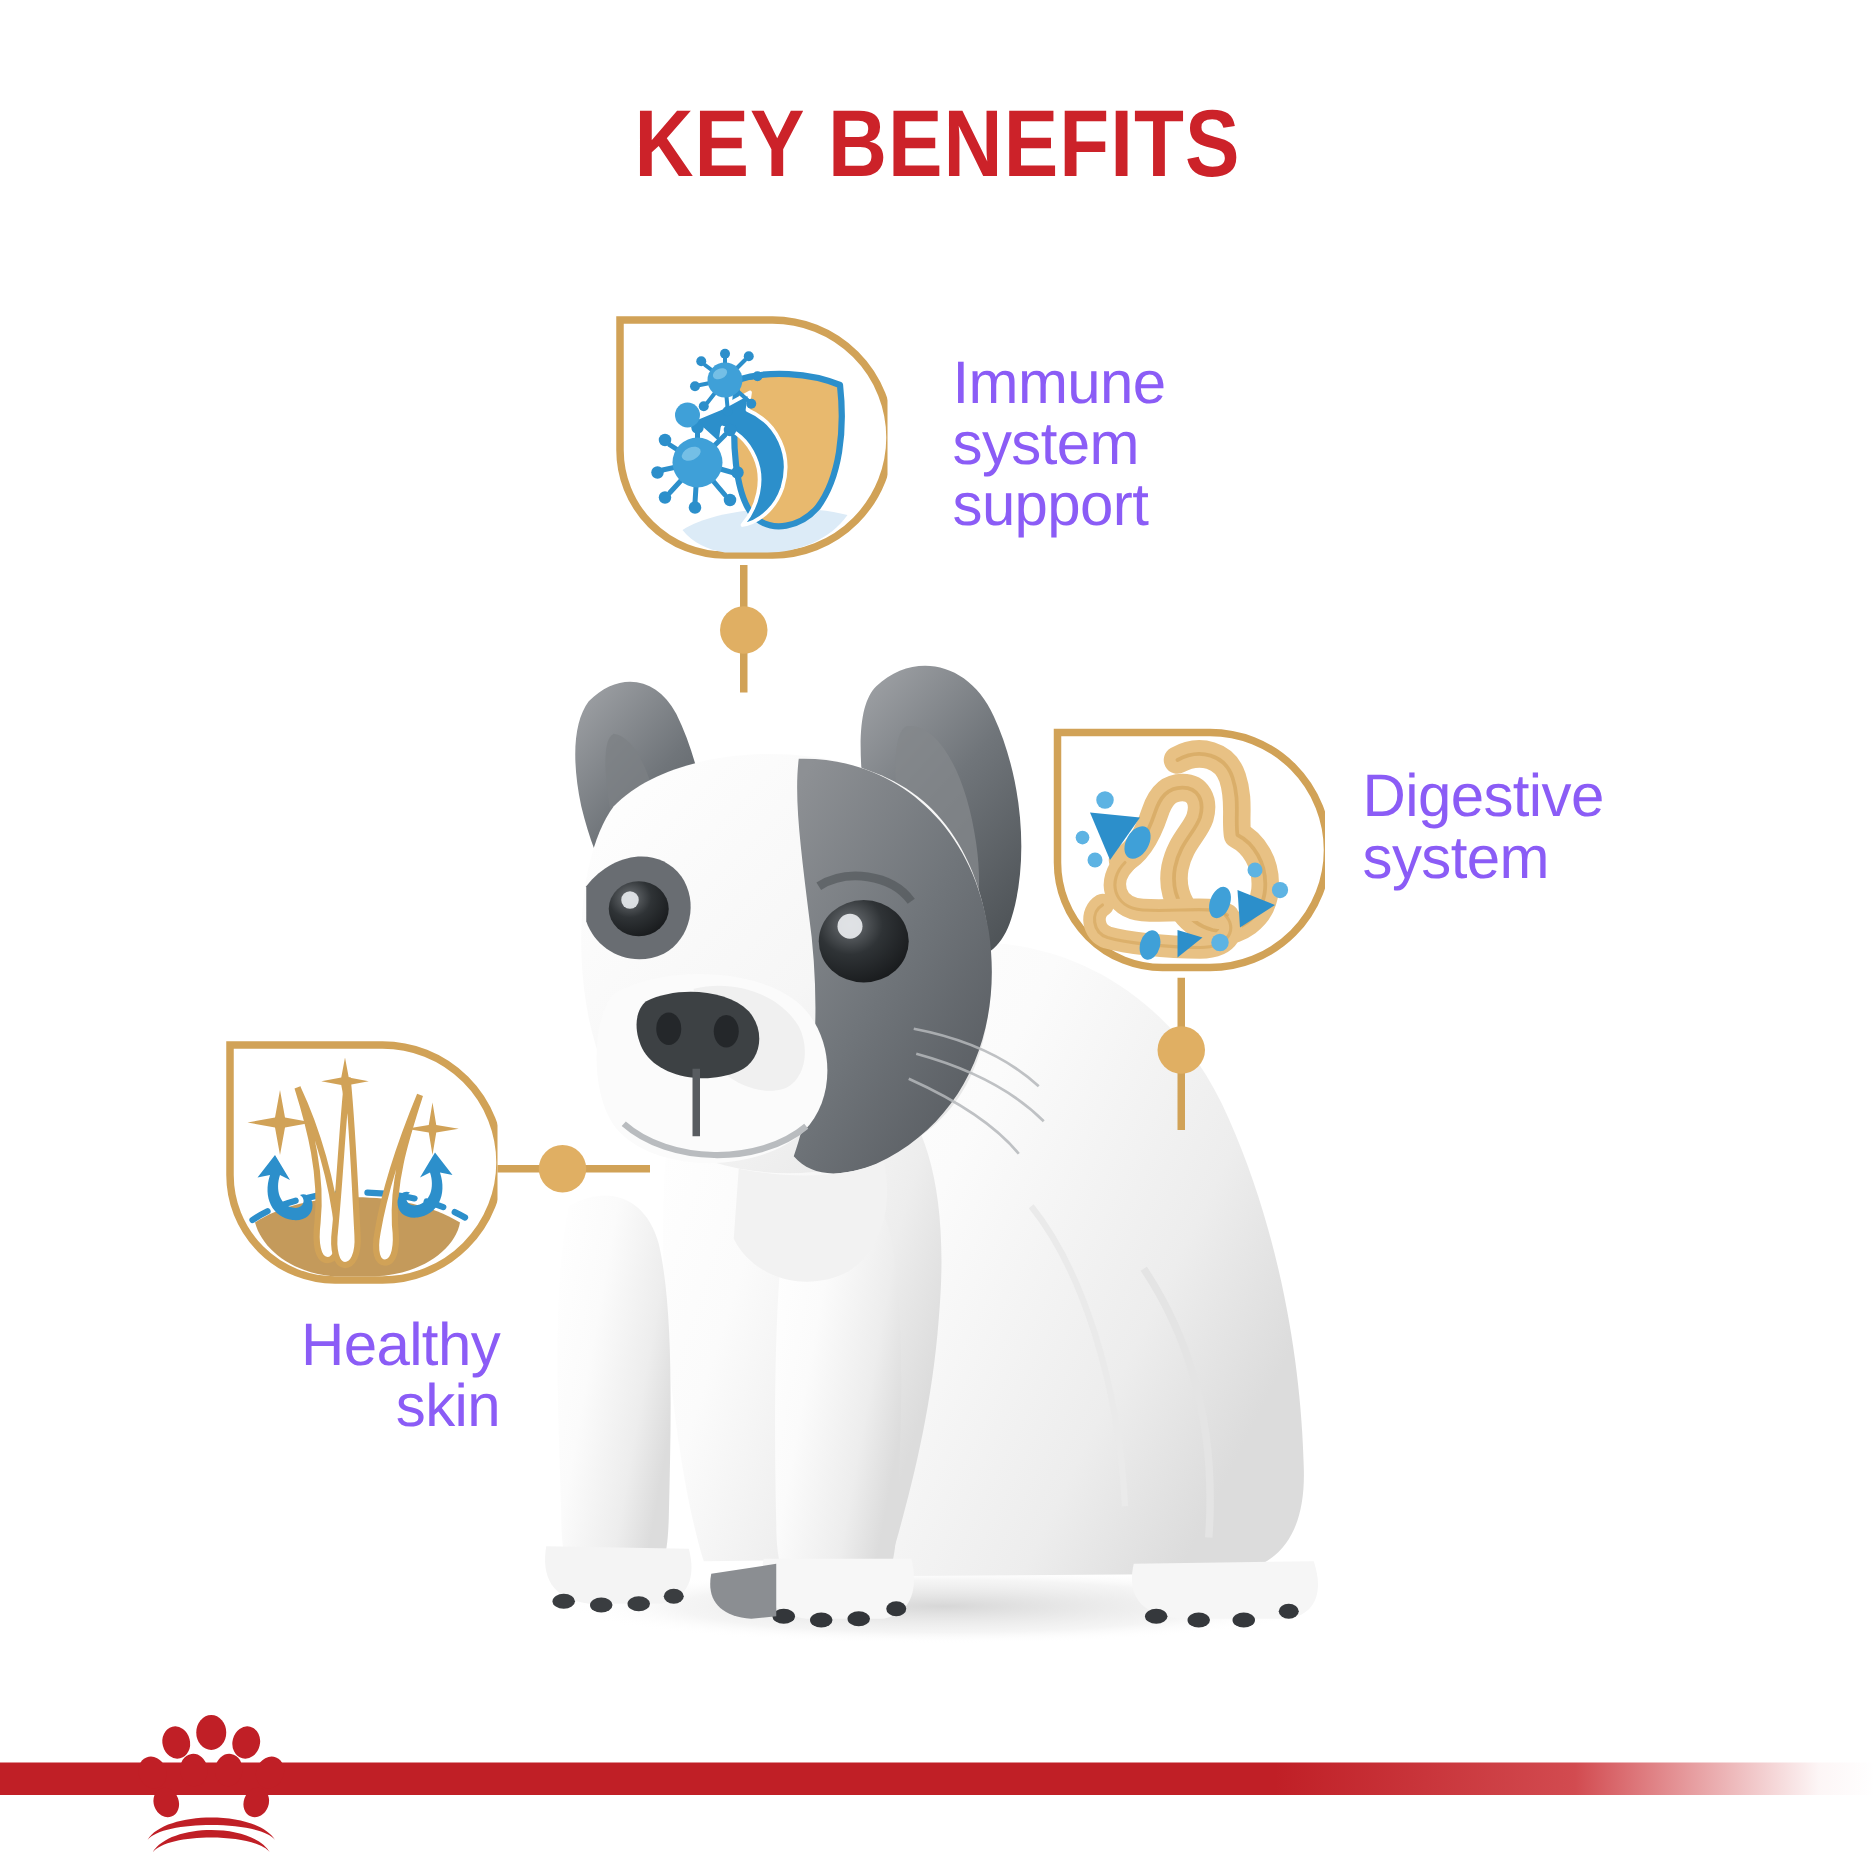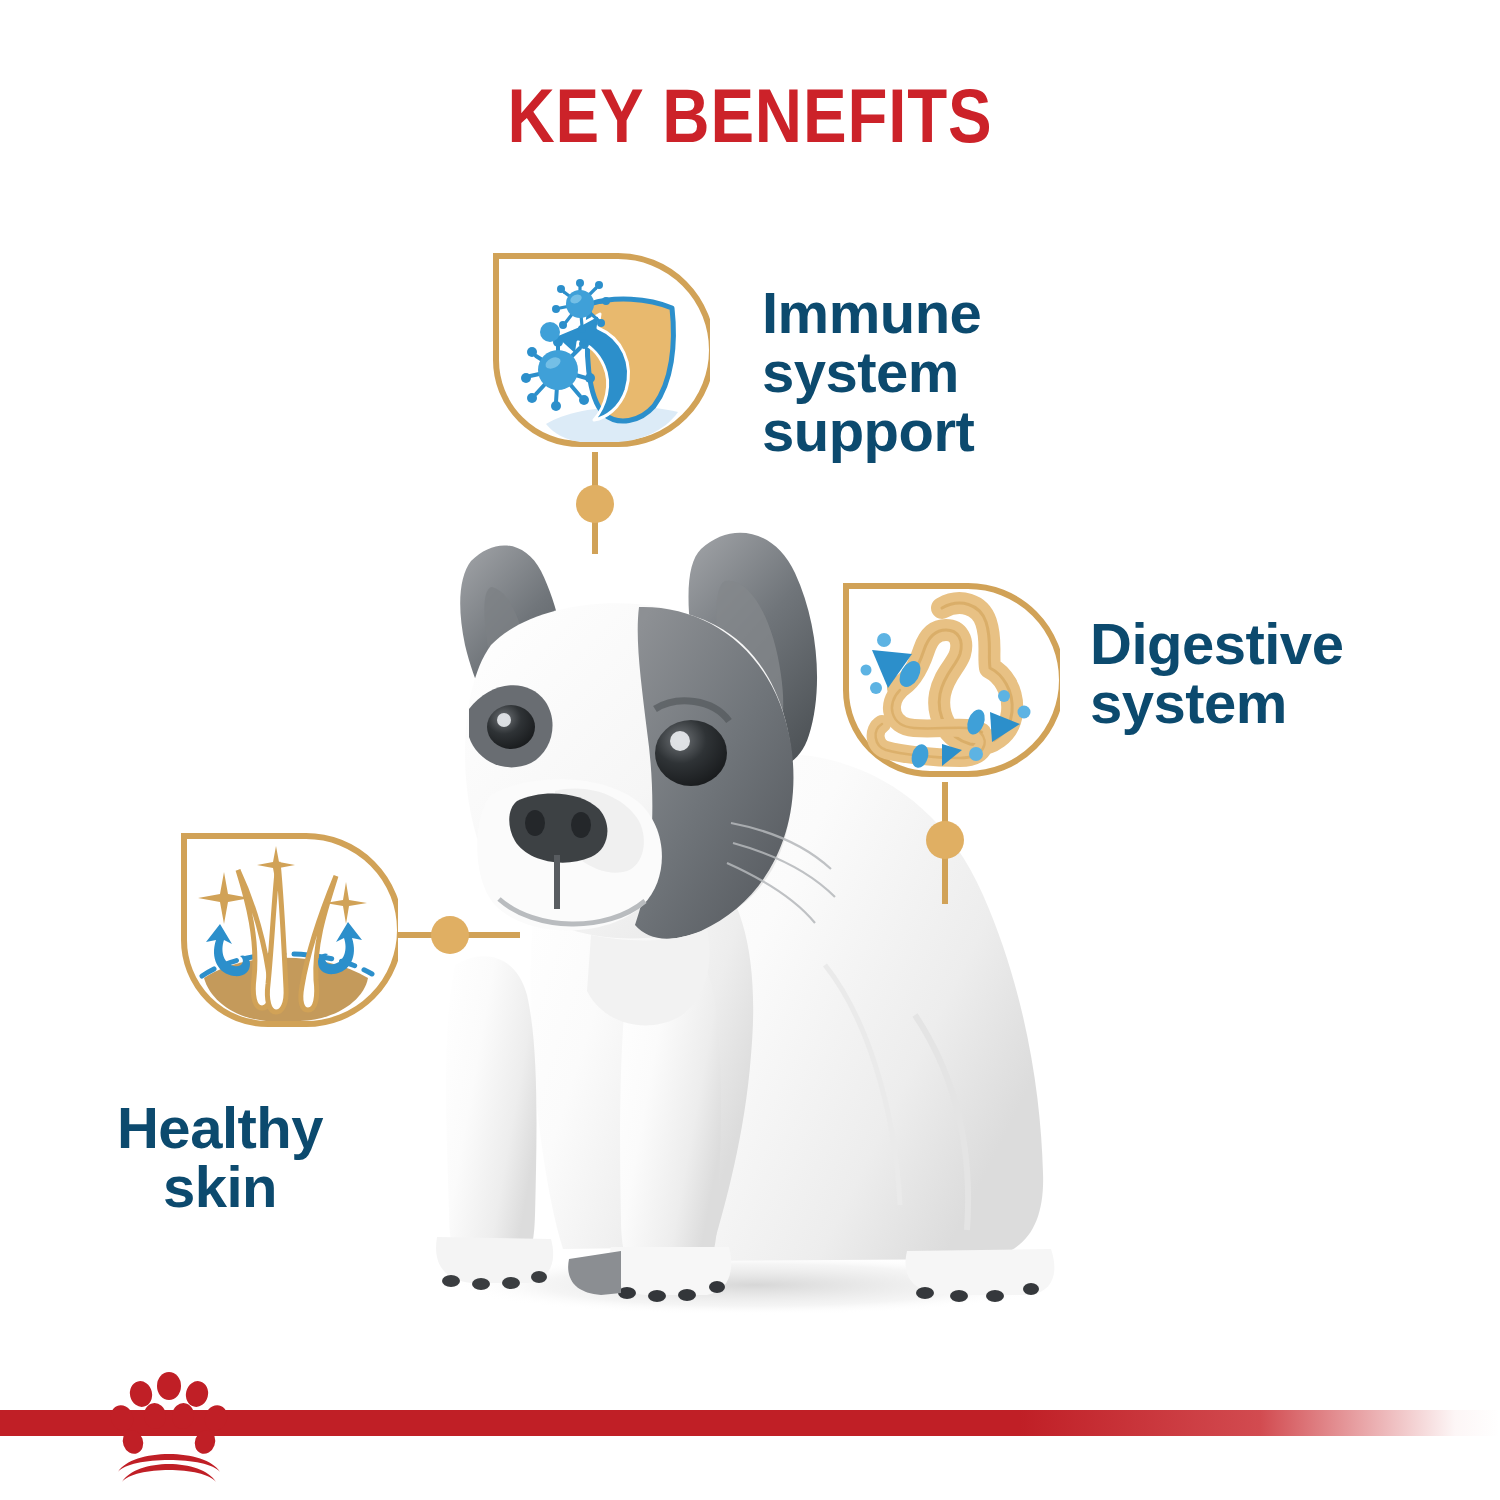--- a/index.html
+++ b/index.html
@@ -47,38 +47,38 @@
   .benefit {
     position: absolute;
   }
   .icon-frame {
     position: absolute;
     width: 222px;
     height: 212px;
   }
   .benefit-label {
     position: absolute;
-    color: #0c4a6e;
+    color: #8b5cf6;
     font-family: "Liberation Sans Narrow", "Liberation Sans", sans-serif;
-    font-weight: bold;
-    font-size: 58px;
+    font-weight: normal;
+    font-size: 48px;
     line-height: 1.02;
     letter-spacing: -0.5px;
     white-space: pre-line;
   }
 
   #benefit-immune .icon-frame { left: 488px; top: 248px; }
   #benefit-immune .benefit-label { left: 762px; top: 283px; }
 
   #benefit-digestive .icon-frame { left: 838px; top: 578px; }
   #benefit-digestive .benefit-label { left: 1090px; top: 614px; }
 
   #benefit-skin .icon-frame { left: 176px; top: 828px; }
   #benefit-skin .benefit-label {
-    left: 40px; top: 1098px; width: 360px; text-align: center;
+    left: 40px; top: 1053px; width: 360px; text-align: right;
   }
 
   
   .connector { position: absolute; }
 
   
   #footer-bar {
     position: absolute;
     left: 0;
     top: 1410px;

